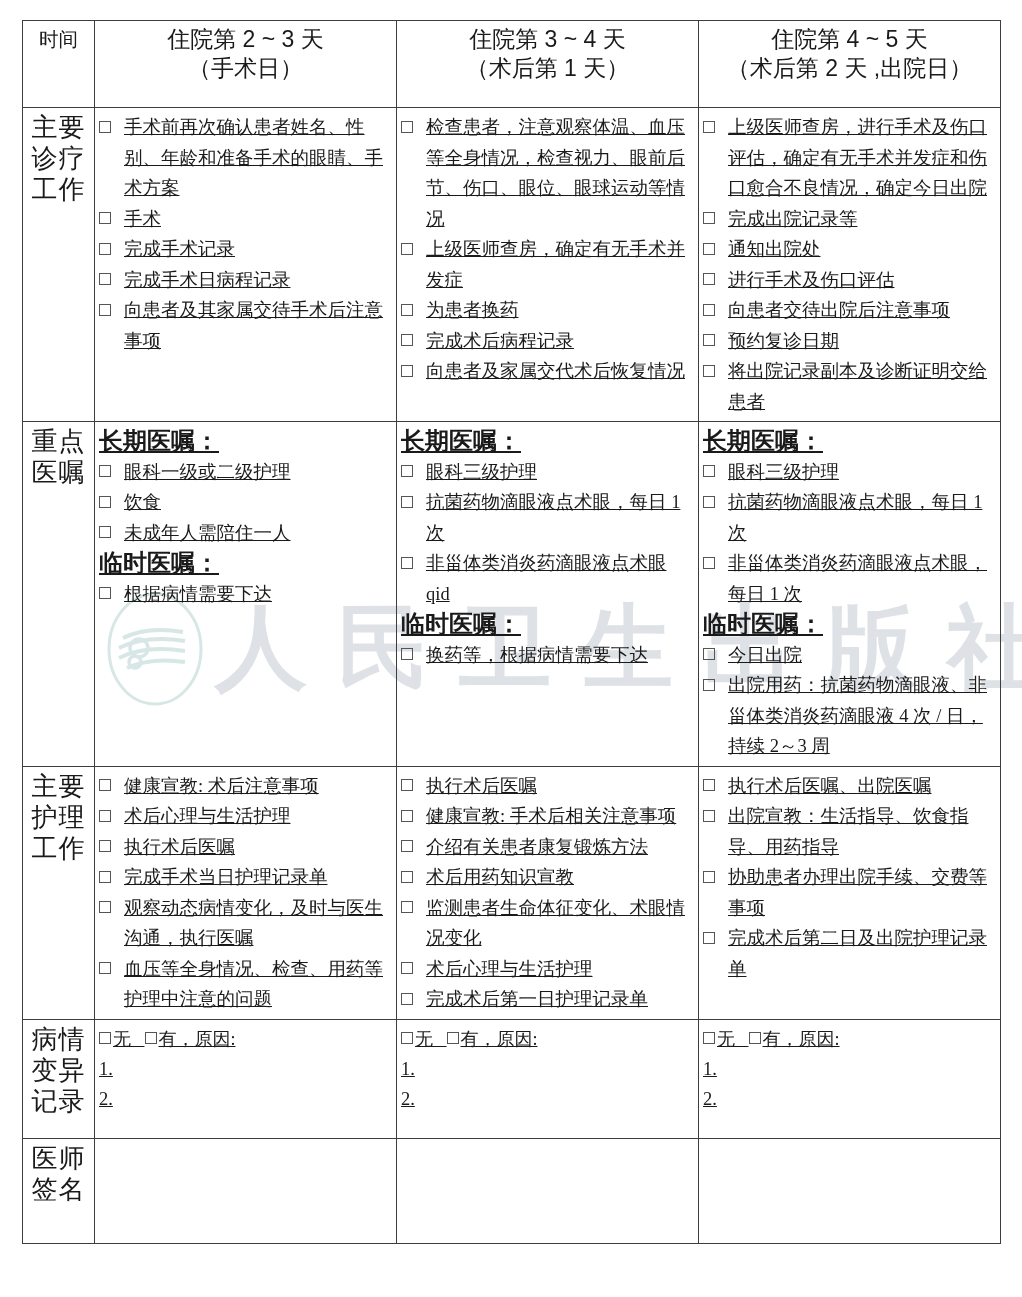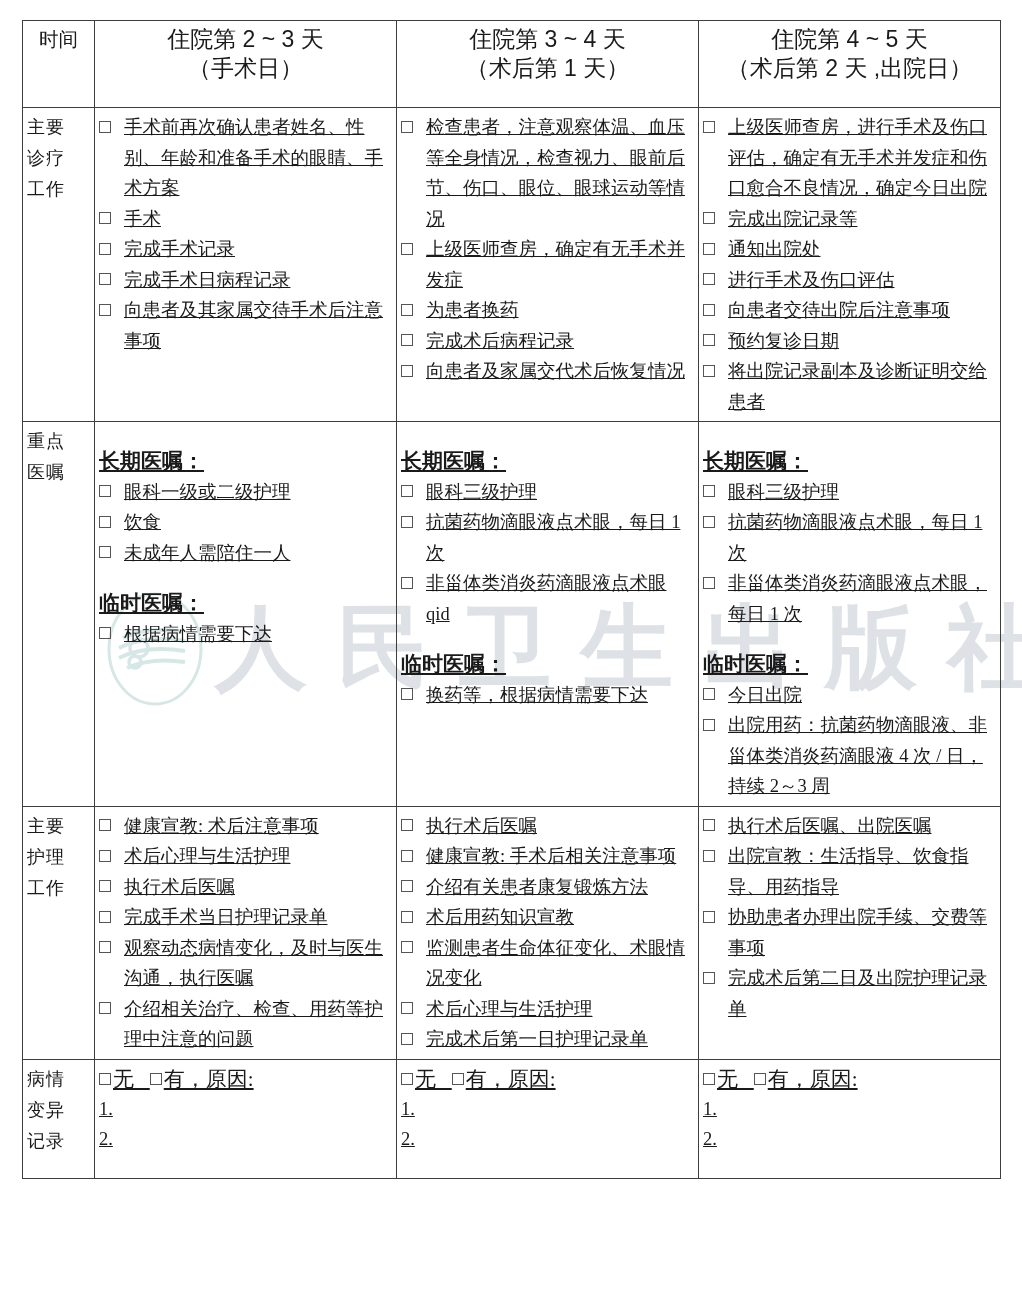--- a/index.html
+++ b/index.html
@@ -79,22 +79,23 @@
     padding: 6px 4px;
     font-family: "Liberation Sans", "DejaVu Sans", sans-serif;
   }
   thead th.hdr-time {
     font-size: 19.5px;
   }
   .hdr-line { display: block; white-space: nowrap; }
 
   
   td.rowlabel {
+    text-align: center;
     vertical-align: middle;
-    font-size: 18px;
+    font-size: 26px;
     line-height: 31px;
     letter-spacing: 1px;
     padding: 4px 2px;
     font-family: "Liberation Sans", "DejaVu Sans", sans-serif;
   }
   td.rowlabel .rl-line { display: block; white-space: nowrap; }
 
   
   td.content {
     padding: 14px 9px 14px 10px;
@@ -120,29 +121,28 @@
     width: 12px;
     height: 12px;
     border: 1.3px solid #555;
     box-sizing: border-box;
   }
   ul.items > li .txt { display: block; }
 
   .subhead {
     font-weight: bold;
     font-family: "Liberation Sans", "DejaVu Sans", sans-serif;
-    font-size: 21px;
+    font-size: 24px;
     line-height: 30.5px;
-    margin-top: 20px;
   }
 
   
   .variance-line {
     white-space: nowrap;
-    font-size: 21px;
+    font-size: 18px;
     line-height: 30px;
   }
   .variance-line .ibox {
     display: inline-block;
     width: 12px;
     height: 12px;
     border: 1.3px solid #555;
     box-sizing: border-box;
     margin-right: 2px;
     position: relative;
@@ -390,21 +390,21 @@
             <li>
               <span class="box"></span>
               <span class="txt">完成手术当日护理记录单</span>
             </li>
             <li>
               <span class="box"></span>
               <span class="txt">观察动态病情变化，及时与医生沟通，执行医嘱</span>
             </li>
             <li>
               <span class="box"></span>
-              <span class="txt">介绍相关治疗、检查、用药等护理中注意的问题</span>
+              <span class="txt">血压等全身情况、检查、用药等护理中注意的问题</span>
             </li>
           </ul>
         </td>
         <td class="content">
           <ul class="items">
             <li>
               <span class="box"></span>
               <span class="txt">执行术后医嘱</span>
             </li>
             <li>
@@ -469,14 +469,23 @@
           <div class="variance-line"><span class="ibox"></span><span>无</span><span>&nbsp;&nbsp;&nbsp;</span><span class="ibox"></span><span>有，原因:</span></div>
           <div class="variance-num">1.</div>
           <div class="variance-num">2.</div>
         </td>
         <td class="content variance">
           <div class="variance-line"><span class="ibox"></span><span>无</span><span>&nbsp;&nbsp;&nbsp;</span><span class="ibox"></span><span>有，原因:</span></div>
           <div class="variance-num">1.</div>
           <div class="variance-num">2.</div>
         </td>
       </tr>
+      <tr>
+        <td class="rowlabel">
+          <span class="rl-line">医师</span>
+          <span class="rl-line">签名</span>
+        </td>
+        <td class="blank"></td>
+        <td class="blank"></td>
+        <td class="blank"></td>
+      </tr>
     </tbody>
 </table>
 
 </body></html>

